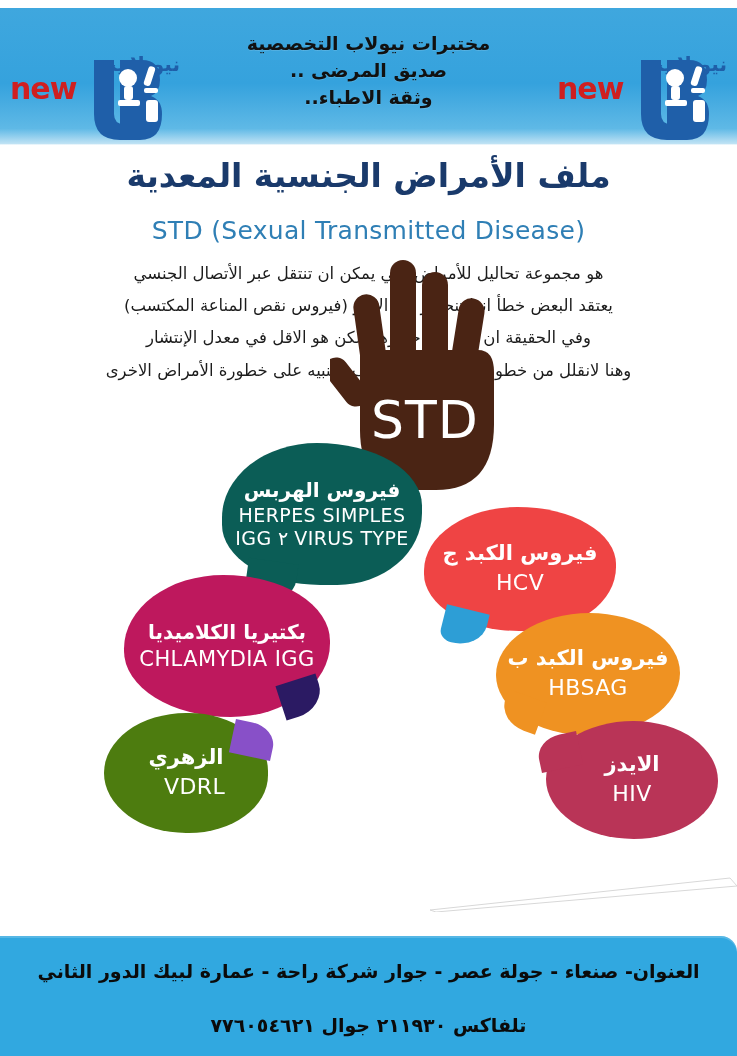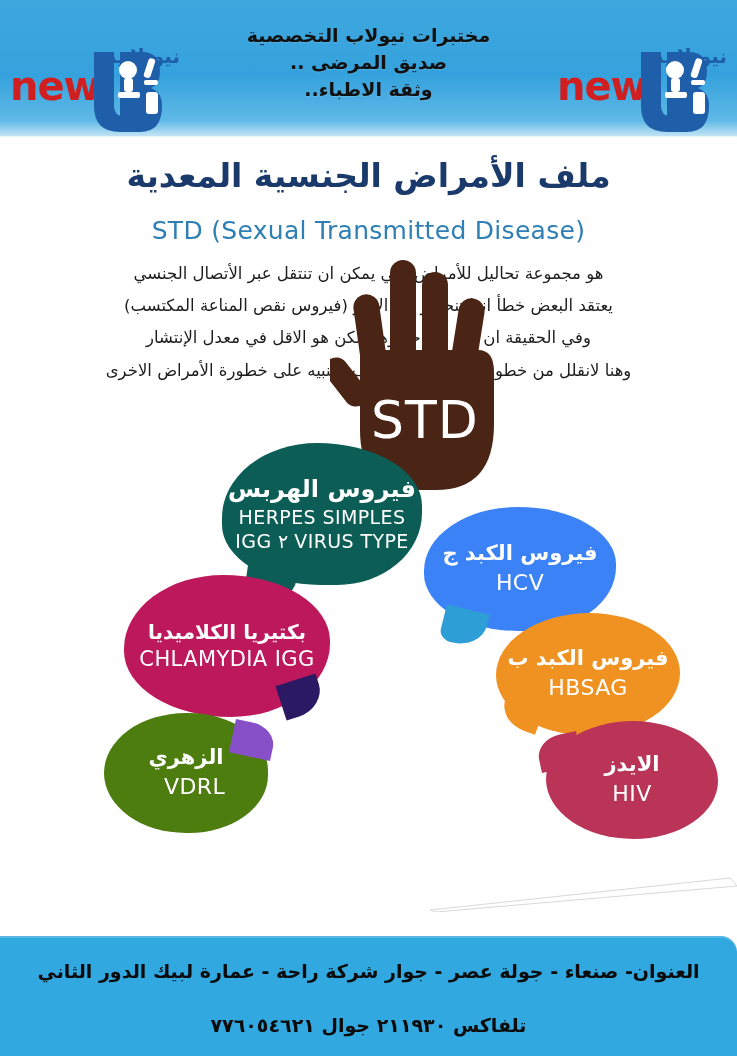--- a/index.html
+++ b/index.html
@@ -7,21 +7,21 @@
   body{
     width:737px;height:1056px;
     background:#ffffff;
     font-family:"DejaVu Sans","Liberation Sans",sans-serif;
     overflow:hidden;position:relative;
   }
   .page{position:absolute;inset:0;background:#fff;overflow:hidden;}
 
   
   .header-band{
-    position:absolute;left:0;top:0;width:737px;height:137px;
+    position:absolute;left:0;top:8px;width:737px;height:137px;
     background:linear-gradient(180deg,#3fa7de 0%,#35a2dd 55%,#5fb9e6 88%,#bfe2f4 99%,#ffffff 100%);
   }
   .header-center{
     position:absolute;left:0;right:0;top:22px;
     text-align:center;color:#111;
     font-weight:bold;line-height:1.42;
     font-size:19px;letter-spacing:0px;
     direction:rtl;
     text-shadow:0 1px 0 rgba(255,255,255,.12);
   }
@@ -31,21 +31,21 @@
   .logo{position:absolute;top:42px;width:178px;height:92px;}
   .logo.left{left:6px;}
   .logo.right{right:6px;}
   .logo .ar{
     position:absolute;right:4px;top:2px;
     font-size:20px;font-weight:bold;color:#1f5fa9;direction:rtl;
     letter-spacing:1px;white-space:nowrap;
   }
   .logo .new{
     position:absolute;left:4px;top:24px;
-    font-size:40px;font-weight:bold;color:#cf1f20;
+    font-size:30px;font-weight:bold;color:#cf1f20;
     font-family:"DejaVu Sans","Liberation Sans",sans-serif;
     letter-spacing:-1px;line-height:1;
   }
   .logo .labmark{
     position:absolute;left:78px;top:4px;width:96px;height:86px;
   }
 
   
   .title-ar{
     position:absolute;left:0;right:0;top:156px;text-align:center;
@@ -77,32 +77,32 @@
   .bubble .ar{direction:rtl;font-weight:bold;}
   .bubble .en{direction:ltr;font-weight:normal;letter-spacing:.4px;}
 
   
   .b-herpes{
     left:222px;top:18px;width:200px;height:142px;
     background:#0b5d56;
     border-radius:56% 62% 50% 58% / 62% 52% 60% 50%;
     z-index:5;
   }
-  .b-herpes .ar{font-size:24px;margin-bottom:2px;text-align:center;}
+  .b-herpes .ar{font-size:20px;margin-bottom:2px;text-align:center;}
   .b-herpes .en{font-size:19px;}
   .b-herpes .tail{
     position:absolute;left:24px;bottom:-16px;width:50px;height:40px;
     background:#0b5d56;border-radius:0 0 60% 40%;
     transform:rotate(8deg);z-index:-1;
   }
 
   
   .b-hcv{
     left:424px;top:82px;width:192px;height:124px;
-    background:#3b82f6;
+    background:#ef4444;
     border-radius:55% 58% 52% 56% / 58% 52% 58% 52%;
     z-index:4;
   }
   .b-hcv .ar{font-size:21px;margin-bottom:3px;}
   .b-hcv .en{font-size:22px;}
   .b-hcv .tail{
     position:absolute;left:18px;bottom:-14px;width:44px;height:36px;
     background:#2d9ed6;border-radius:0 0 70% 30%;transform:rotate(14deg);z-index:-1;
   }
 

